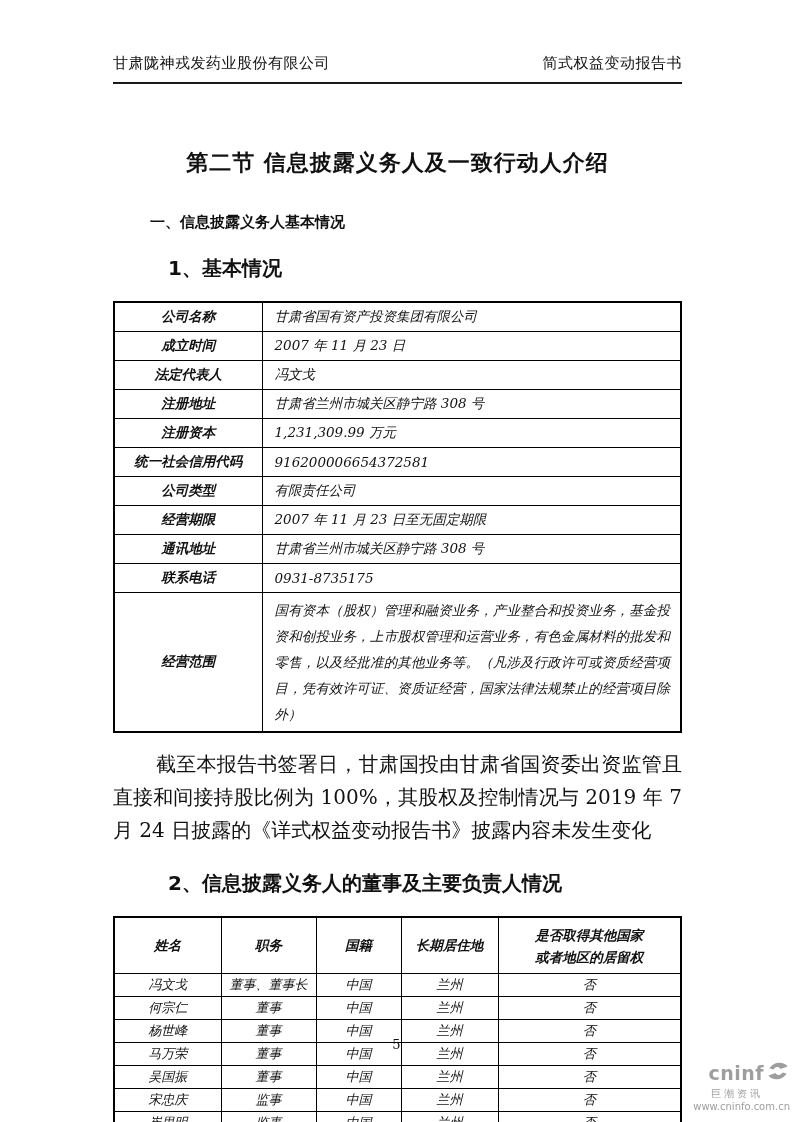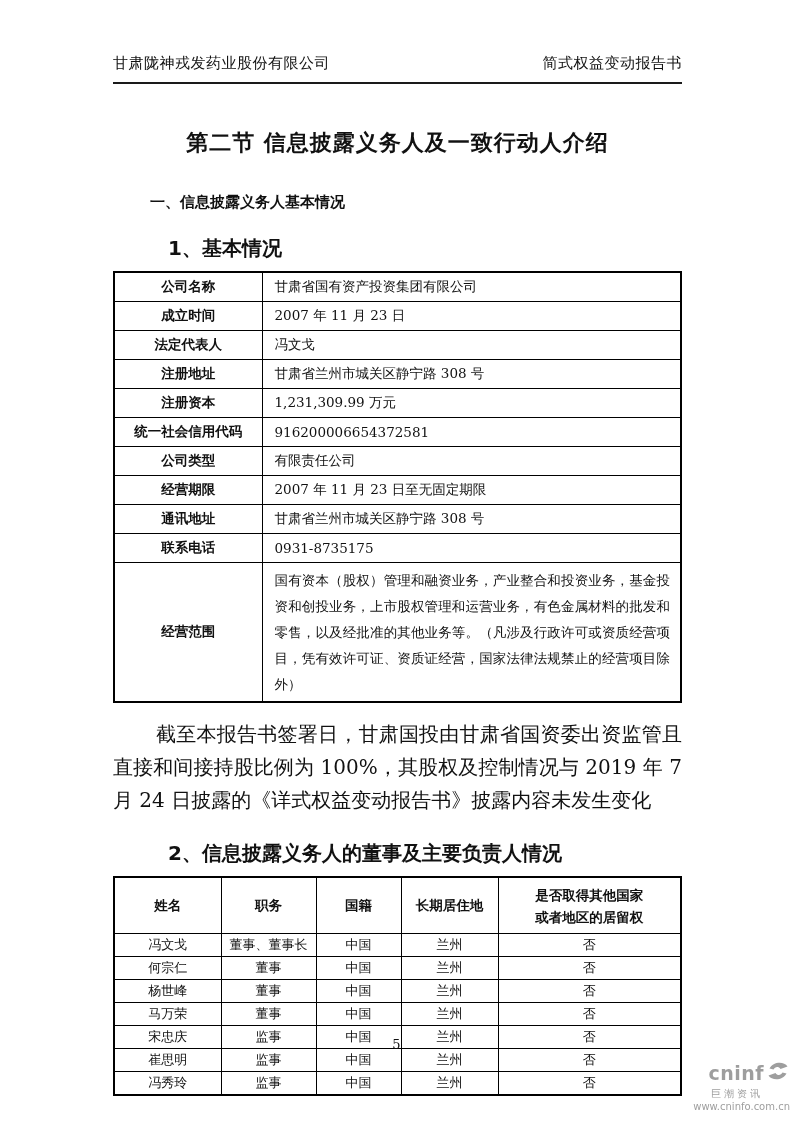--- a/index.html
+++ b/index.html
@@ -23,21 +23,21 @@
     display: flex;
     justify-content: space-between;
     align-items: flex-end;
     padding-top: 54px;
     padding-bottom: 9px;
     border-bottom: 2px solid #1a1a1a;
     font-size: 15px;
     letter-spacing: 0.5px;
   }
   .doc-title {
-    margin-top: 44px;
+    margin-top: 64px;
     text-align: center;
     font-family: "DejaVu Sans", "Liberation Sans", sans-serif;
     font-weight: bold;
     font-size: 22px;
     letter-spacing: 1px;
   }
   .heading-lv1 {
     margin-top: 35px;
     padding-left: 37px;
     font-family: "DejaVu Sans", "Liberation Sans", sans-serif;
@@ -47,23 +47,24 @@
   .heading-lv2 {
     margin-top: 23px;
     padding-left: 55px;
     font-family: "DejaVu Sans", "Liberation Sans", sans-serif;
     font-weight: bold;
     font-size: 20px;
   }
   table.doc-table {
     border-collapse: collapse;
     width: 100%;
-    margin-top: 9px;
+    margin-top: 19px;
     border: 2px solid #000;
     table-layout: fixed;
+    font-style: italic;
   }
   table.doc-table td, table.doc-table th {
     border: 1px solid #000;
     vertical-align: middle;
   }
   
   td.info-label {
     text-align: center;
     font-family: "DejaVu Sans", "Liberation Sans", sans-serif;
     font-weight: bold;
@@ -251,20 +252,27 @@
         </tr>
         <tr>
           <td>杨世峰</td>
           <td>董事</td>
           <td>中国</td>
           <td>兰州</td>
           <td>否</td>
         </tr>
         <tr>
           <td>马万荣</td>
+          <td>董事</td>
+          <td>中国</td>
+          <td>兰州</td>
+          <td>否</td>
+        </tr>
+        <tr>
+          <td>吴国振</td>
           <td>董事</td>
           <td>中国</td>
           <td>兰州</td>
           <td>否</td>
         </tr>
         <tr>
           <td>宋忠庆</td>
           <td>监事</td>
           <td>中国</td>
           <td>兰州</td>

